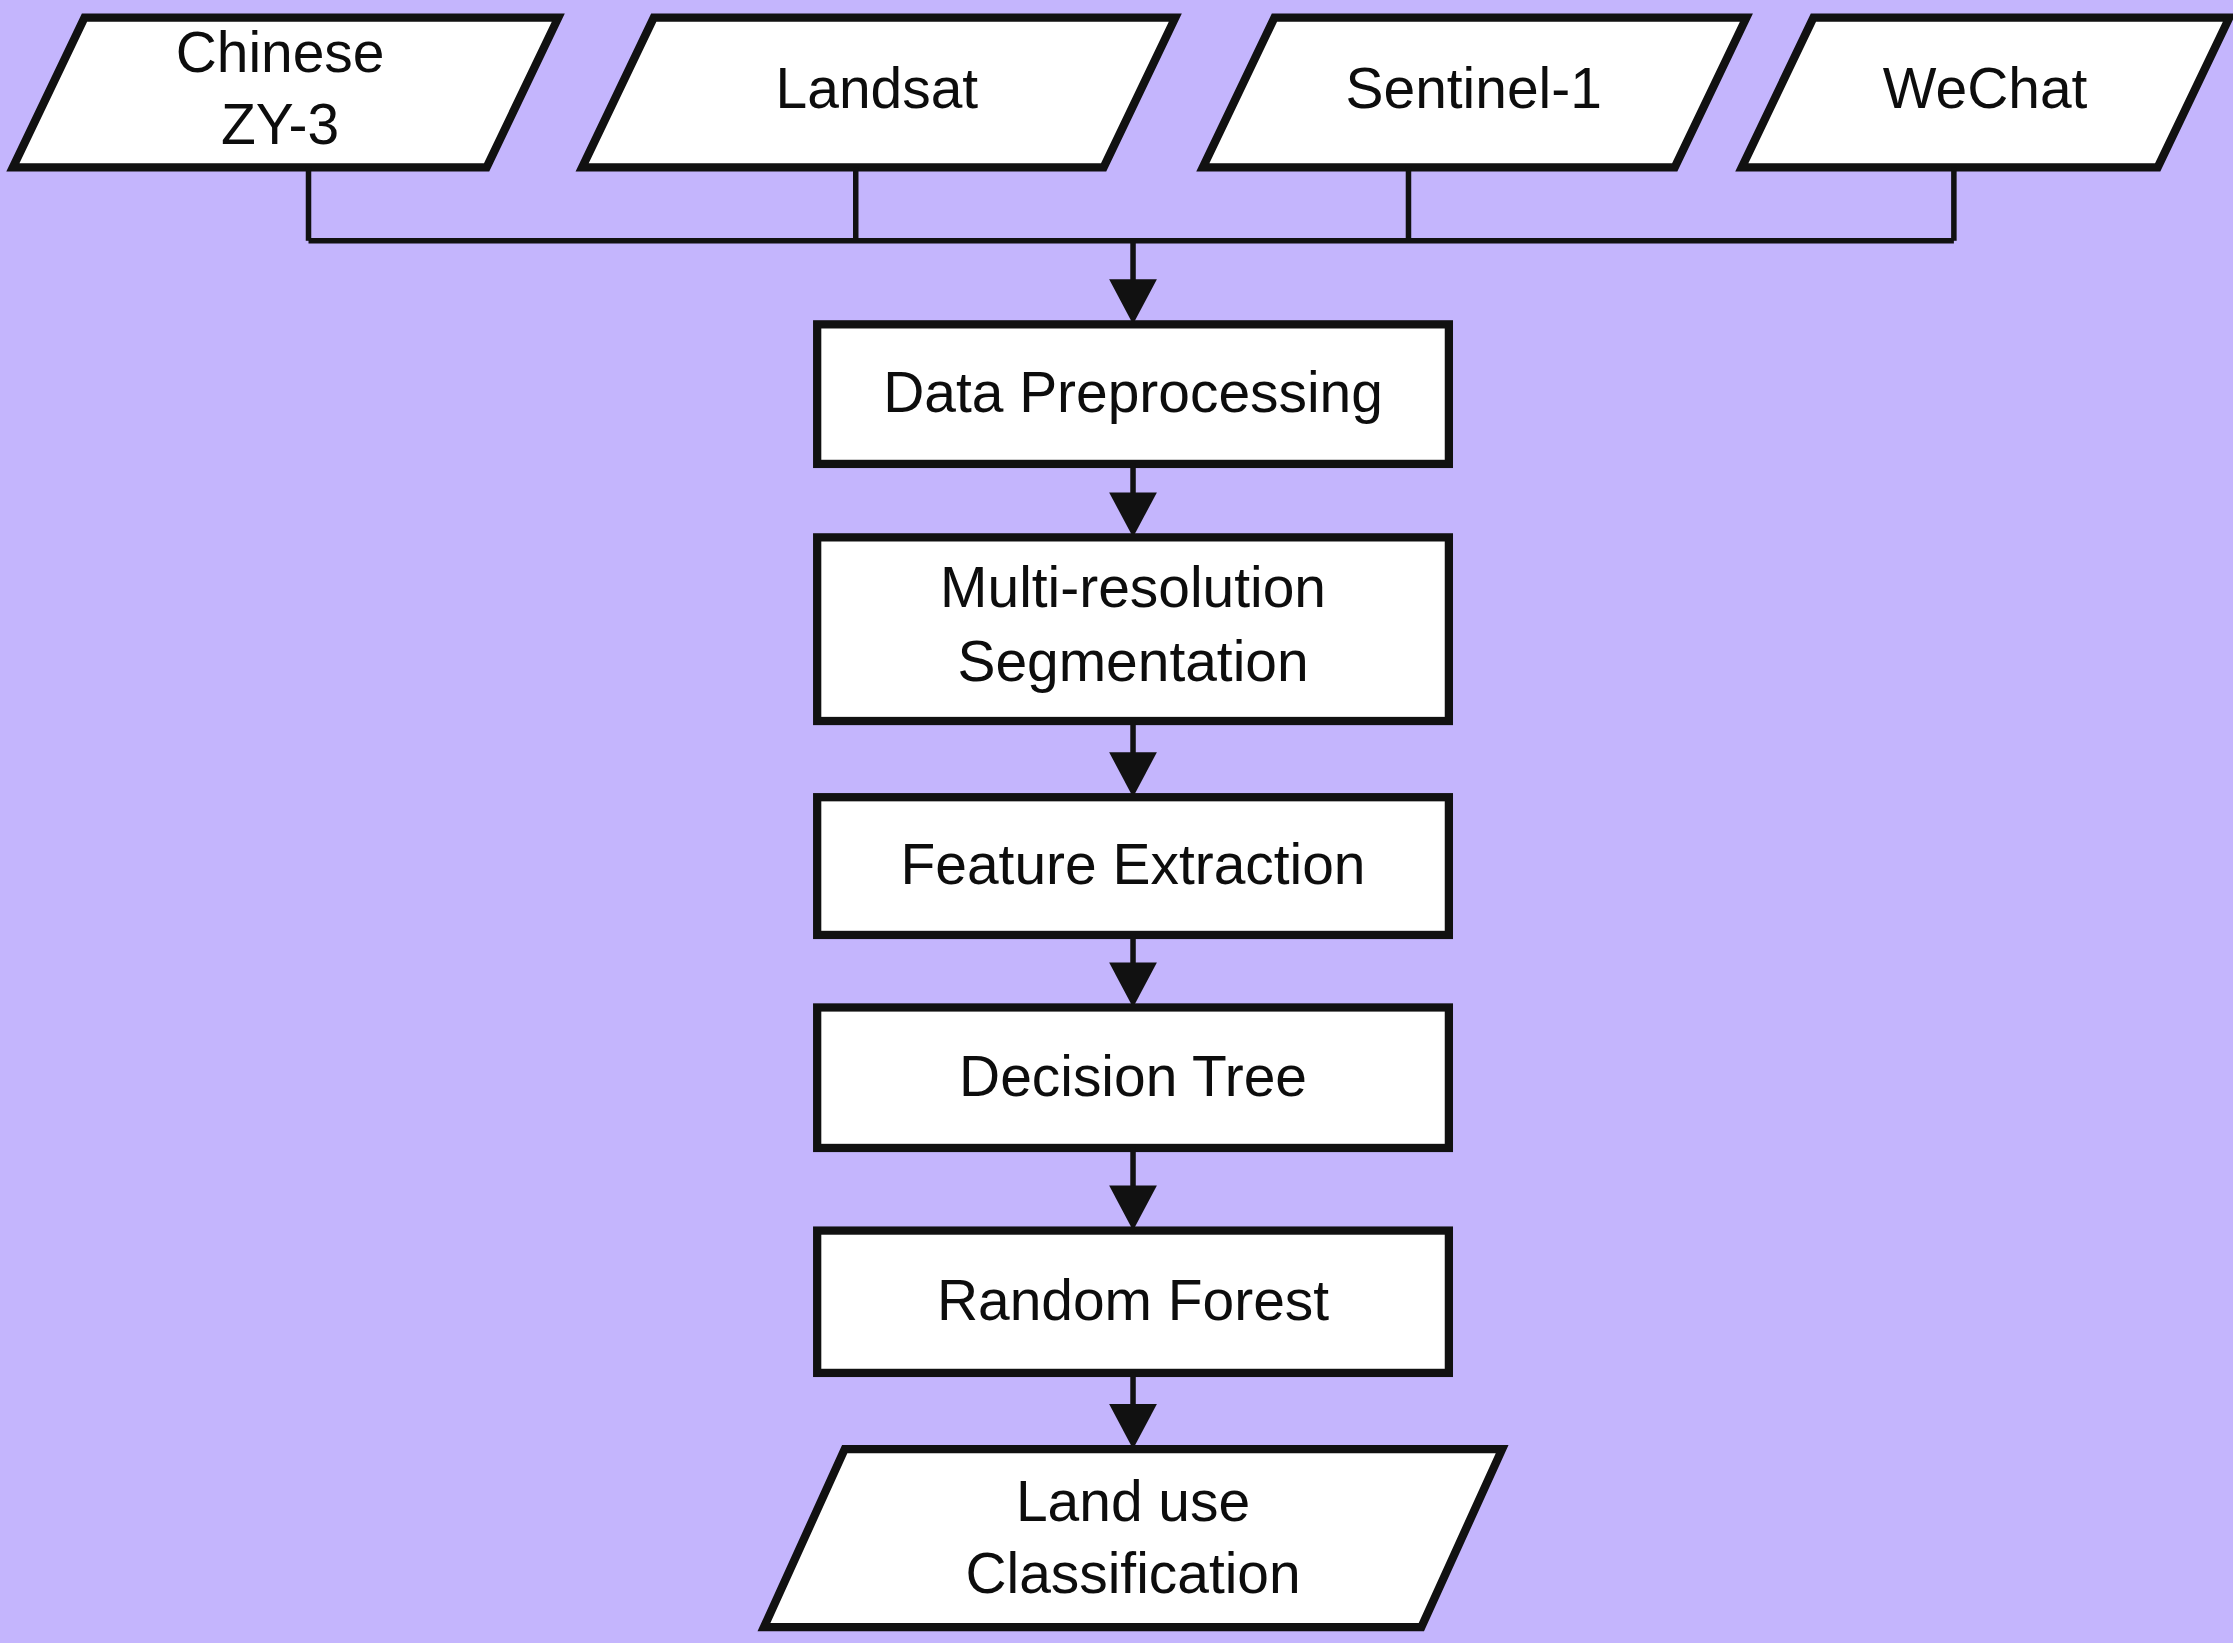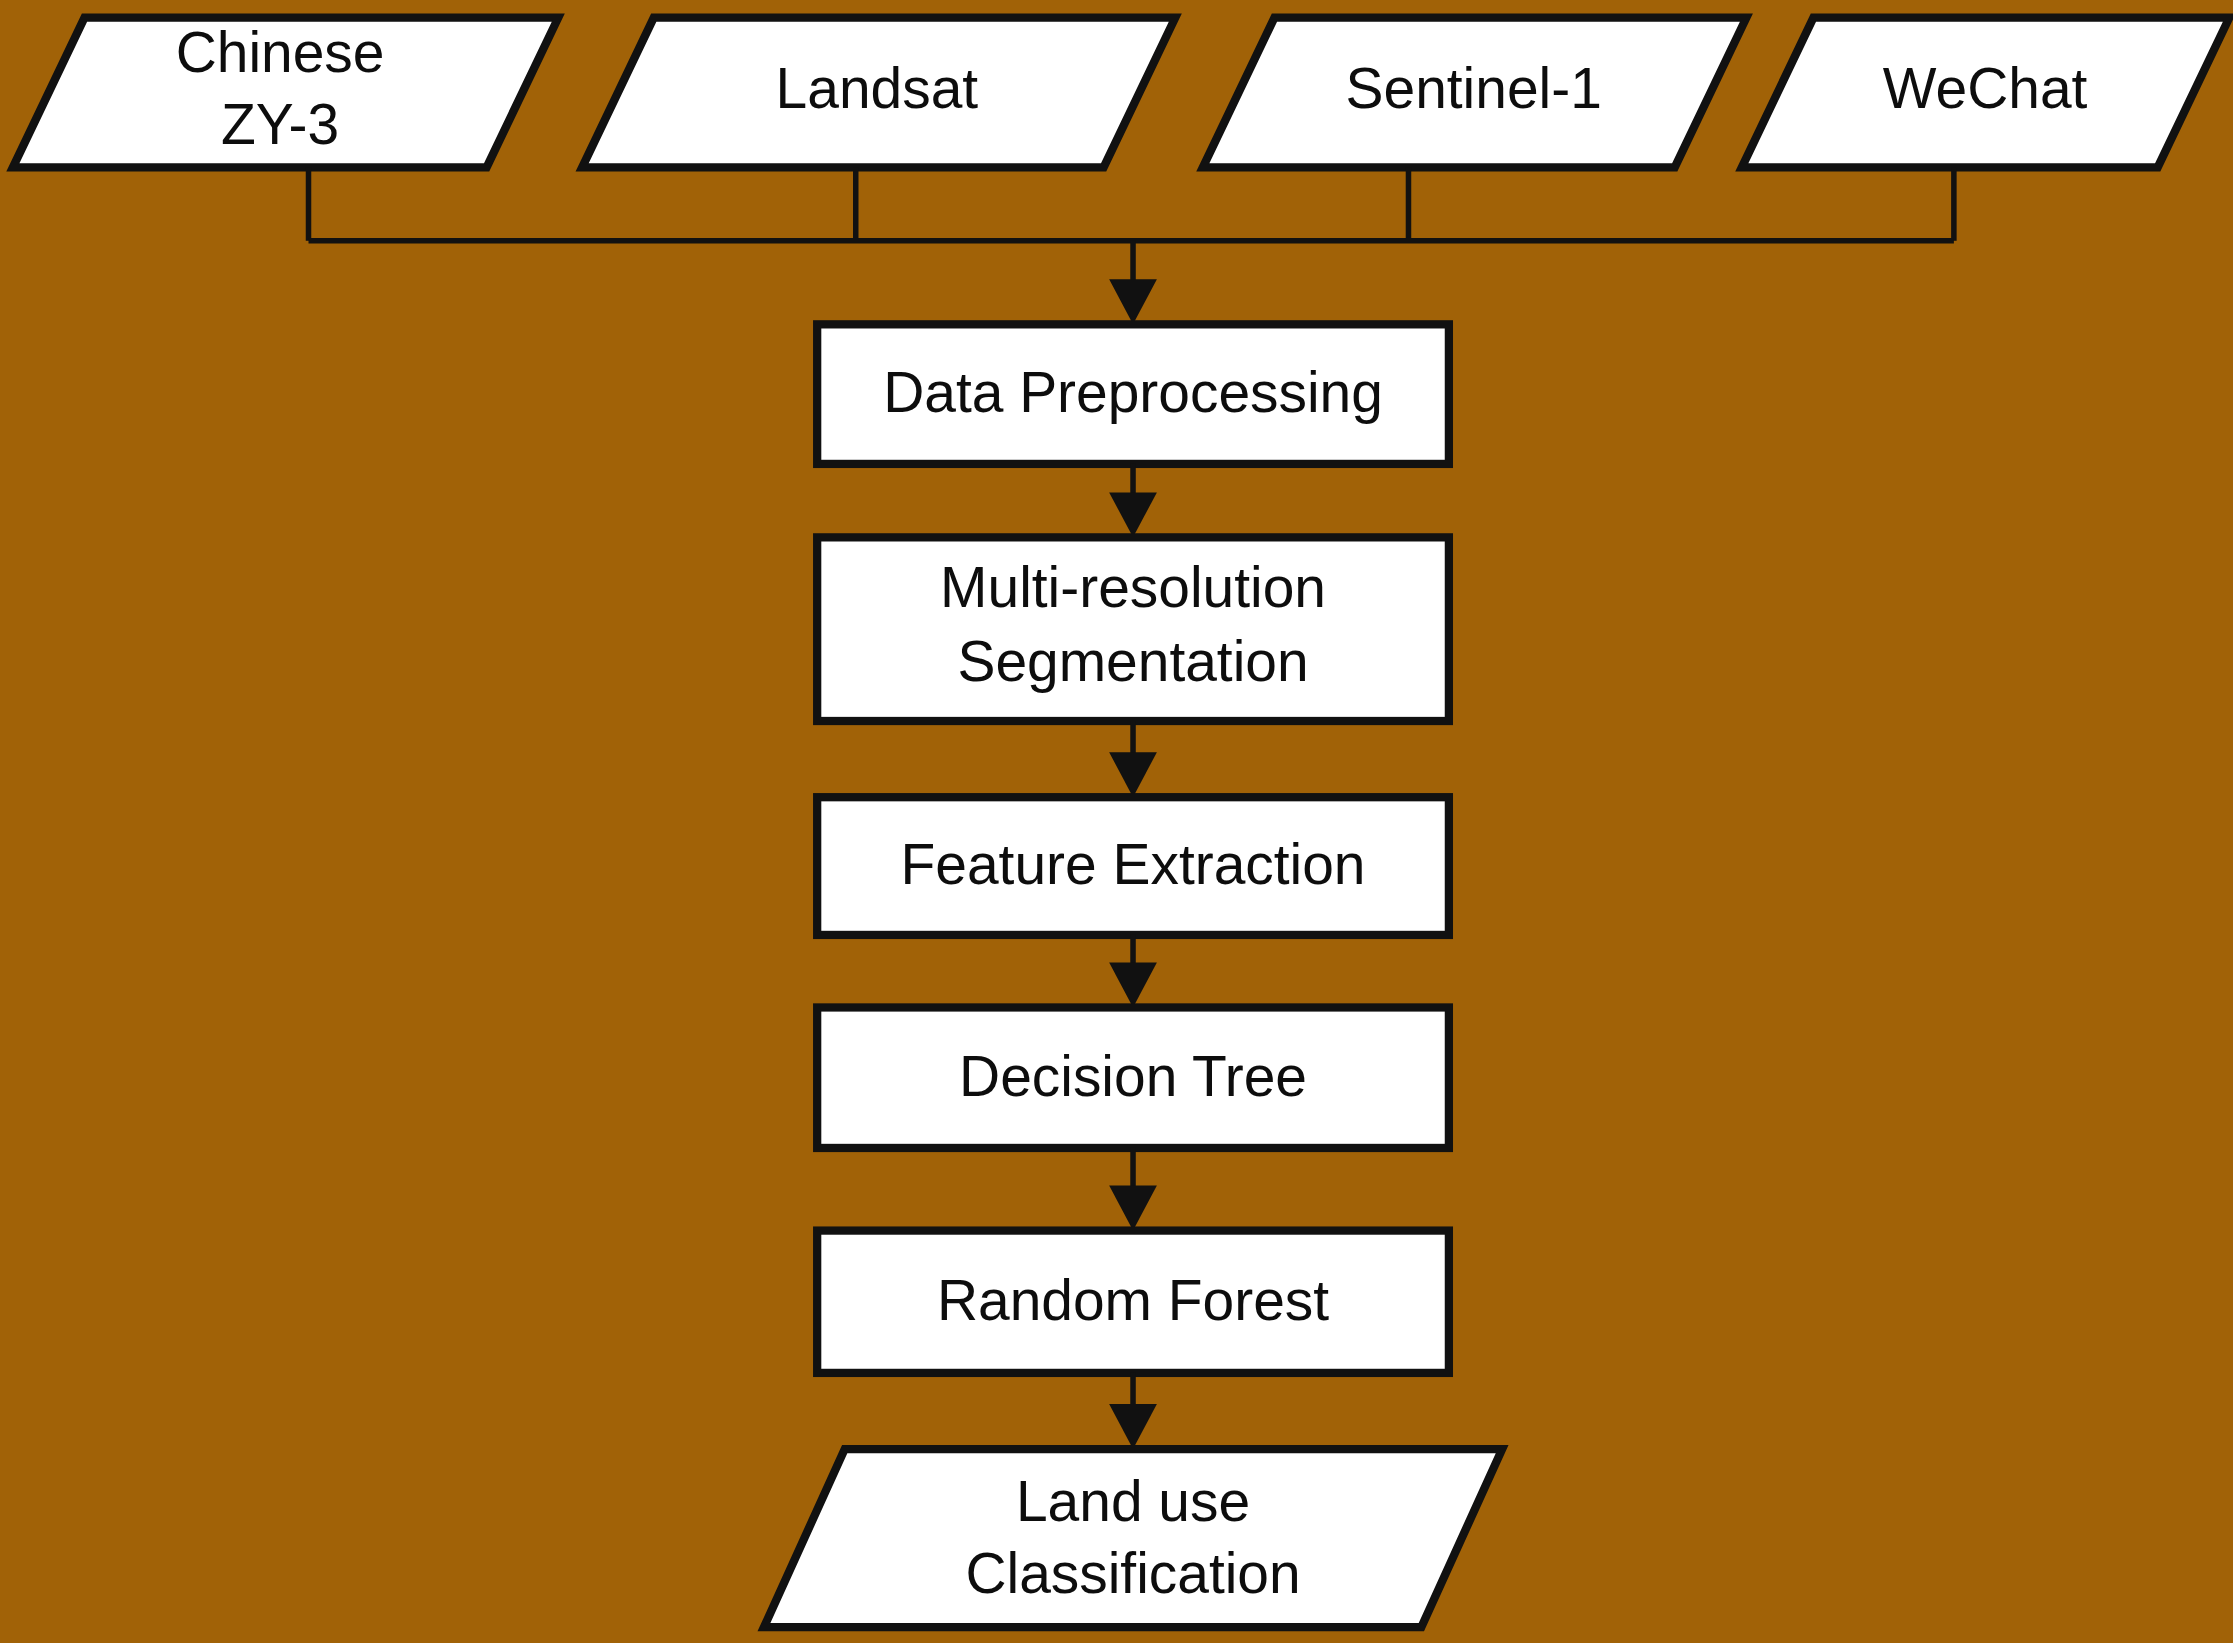--- a/index.html
+++ b/index.html
@@ -10,21 +10,21 @@
   body {
     width: 2233px;
     height: 1644px;
     font-family: "Liberation Sans", sans-serif;
     overflow: hidden;
   }
   #flowchart-root {
     position: relative;
     width: 2233px;
     height: 1644px;
-    background: #a16207;
+    background: #c4b5fd;
   }
   svg.diagram {
     display: block;
     width: 2233px;
     height: 1644px;
   }
   .shape-stroke {
     stroke: #111111;
     stroke-width: 9;
     fill: #ffffff;

